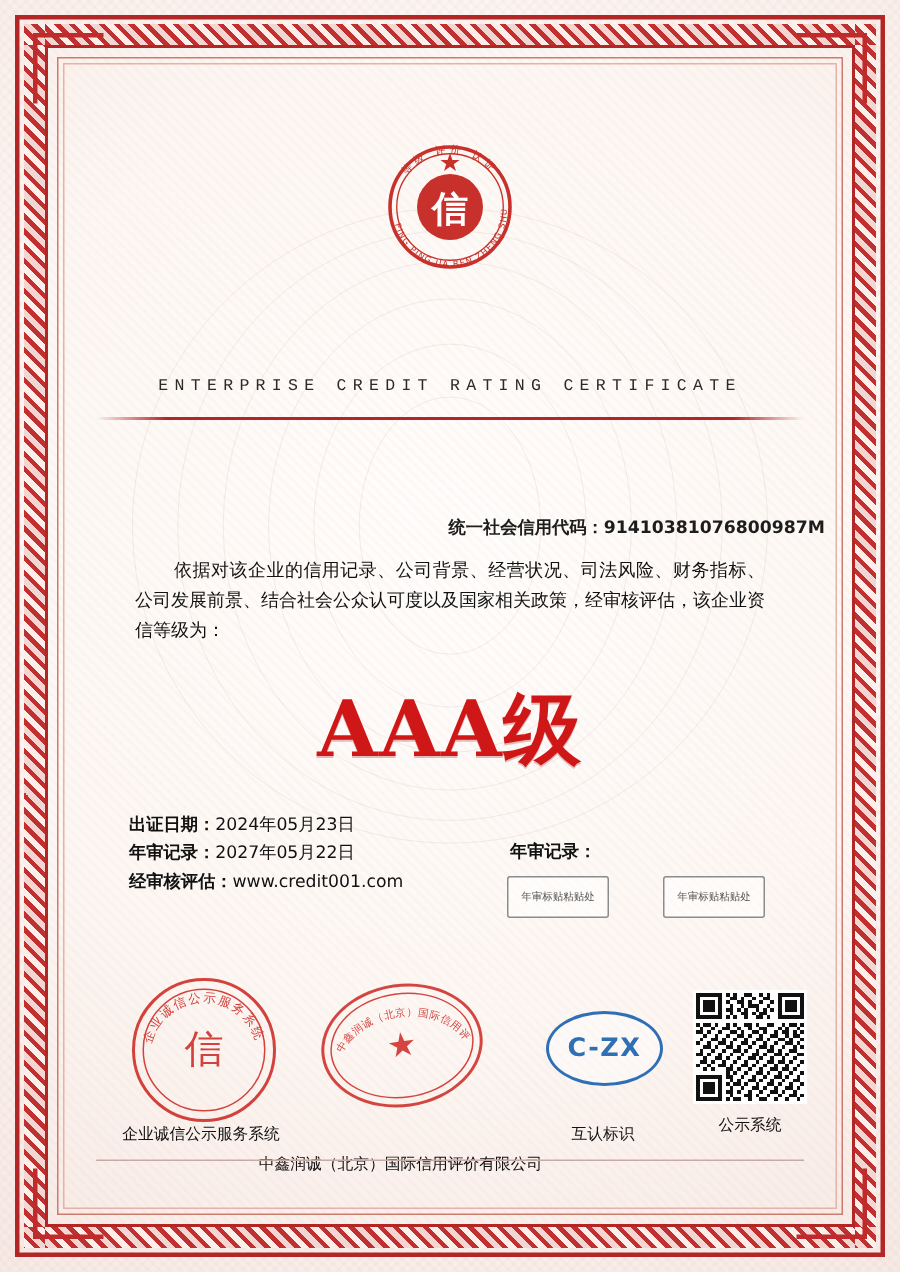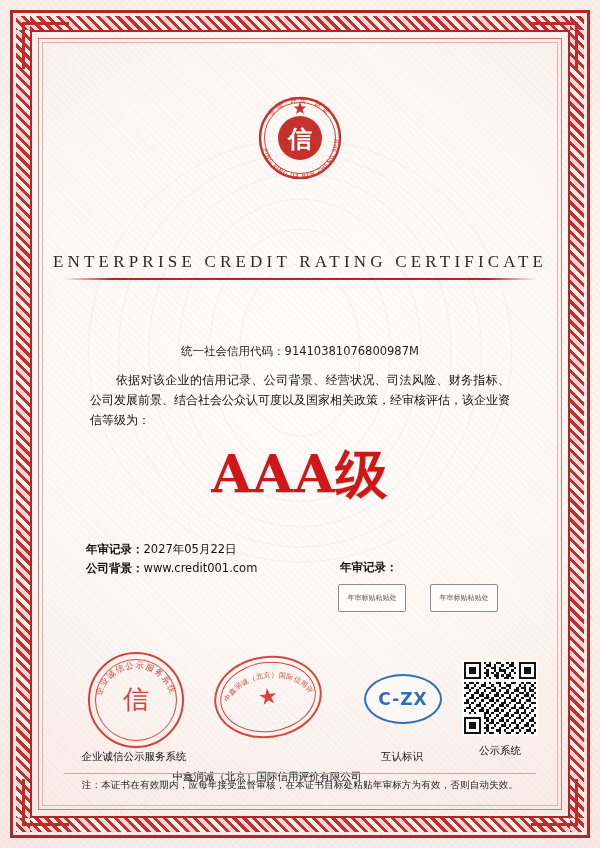--- a/index.html
+++ b/index.html
@@ -104,22 +104,22 @@
     font-size: 40px;
     font-weight: bold;
     letter-spacing: 3px;
     color: #1b1b1b;
     text-shadow: 0 0 1px rgba(0,0,0,0.3);
   }
   .title-en {
     position: absolute;
     left: 0; right: 0; top: 200px;
     text-align: center;
-    font-family: Liberation Serif, serif;
-    font-size: 17px;
+    font-family: Liberation Mono, monospace;
+    font-size: 11px;
     letter-spacing: 4.2px;
     color: #2a2a2a;
   }
   .title-rule {
     position: absolute;
     left: 14px; right: 14px; top: 226px;
     height: 2px;
     background: linear-gradient(90deg, rgba(178,38,38,0) 0%, #b22626 10%, #b22626 90%, rgba(178,38,38,0) 100%);
   }
 
@@ -141,42 +141,43 @@
     text-align: center;
     font-family: "DejaVu Serif", serif;
     font-size: 21px;
     font-weight: bold;
     color: #101010;
     letter-spacing: 1px;
   }
   .usci {
     position: absolute;
     left: 0; right: 0; top: 292px;
-    text-align: center;
+    text-align: right;
     font-family: "DejaVu Sans", sans-serif;
     font-size: 11.5px;
     color: #1d1d1d;
+    font-weight: bold;
   }
 
   
   .body-text {
     position: absolute;
     left: 40px; right: 40px; top: 318px;
     font-family: "DejaVu Serif", serif;
     font-size: 12px;
     line-height: 20px;
     color: #111;
     text-align: justify;
     text-indent: 26px;
   }
 
   
   .grade {
     position: absolute;
-    left: 0; right: 0; top: 388px;
+    left: 0; right: 0; top: 400px;
     text-align: center;
     font-family: "DejaVu Serif", serif;
     font-size: 52px;
     font-weight: bold;
     color: #cf1717;
     letter-spacing: 1px;
     text-shadow: 0 1px 0 rgba(150,0,0,0.25);
   }
 
   
@@ -198,21 +199,21 @@
     font-family: "DejaVu Sans", serif;
     font-size: 11.5px;
     color: #111;
     font-weight: bold;
     text-align: center;
   }
   .review-boxes {
     position: absolute;
     left: 288px; top: 532px;
     display: flex;
-    gap: 24px;
+    gap: 36px;
     align-items: center;
   }
   .rbox {
     width: 66px;
     height: 26px;
     border: 1px solid #8c8c8c;
     border-radius: 2px;
     display: flex;
     align-items: center;
     justify-content: center;
@@ -391,24 +392,27 @@
     <div class="usci">
       <span>统一社会信用代码：</span><span>91410381076800987M</span>
     </div>
 
     <div class="body-text">依据对该企业的信用记录、公司背景、经营状况、司法风险、财务指标、公司发展前景、结合社会公众认可度以及国家相关政策，经审核评估，该企业资信等级为：</div>
 
     <div class="grade">AAA级</div>
 
     <div class="info">
       <div class="row">
+        <span class="lbl">出证日期：</span><span>2024年05月23日</span>
+      </div>
+      <div class="row">
         <span class="lbl">年审记录：</span><span>2027年05月22日</span>
       </div>
       <div class="row">
-        <span class="lbl">公司背景：</span><span>www.credit001.com</span>
+        <span class="lbl">经审核评估：</span><span>www.credit001.com</span>
       </div>
     </div>
 
     <div class="review">年审记录：</div>
     <div class="review-boxes">
       <div class="rbox">年审标贴粘贴处</div>
       <div class="rbox">年审标贴粘贴处</div>
     </div>
 
     <div class="seals">
@@ -688,16 +692,15 @@
               <rect x="24" y="28" width="1" height="1"></rect>
               <rect x="27" y="28" width="1" height="1"></rect>
           </g>
         </svg>
         <div class="seal-caption" style="left:-4px; top:82px; width:84px;">公示系统</div>
       </div>
 
     </div>
 
     <div class="footer-rule"></div>
-    <div class="footer-note">注：本证书在有效期内，应每年接受监督审核，在本证书目标处粘贴年审标方为有效，否则自动失效。</div>
 
   </div>
 </div>
 
 </body></html>

